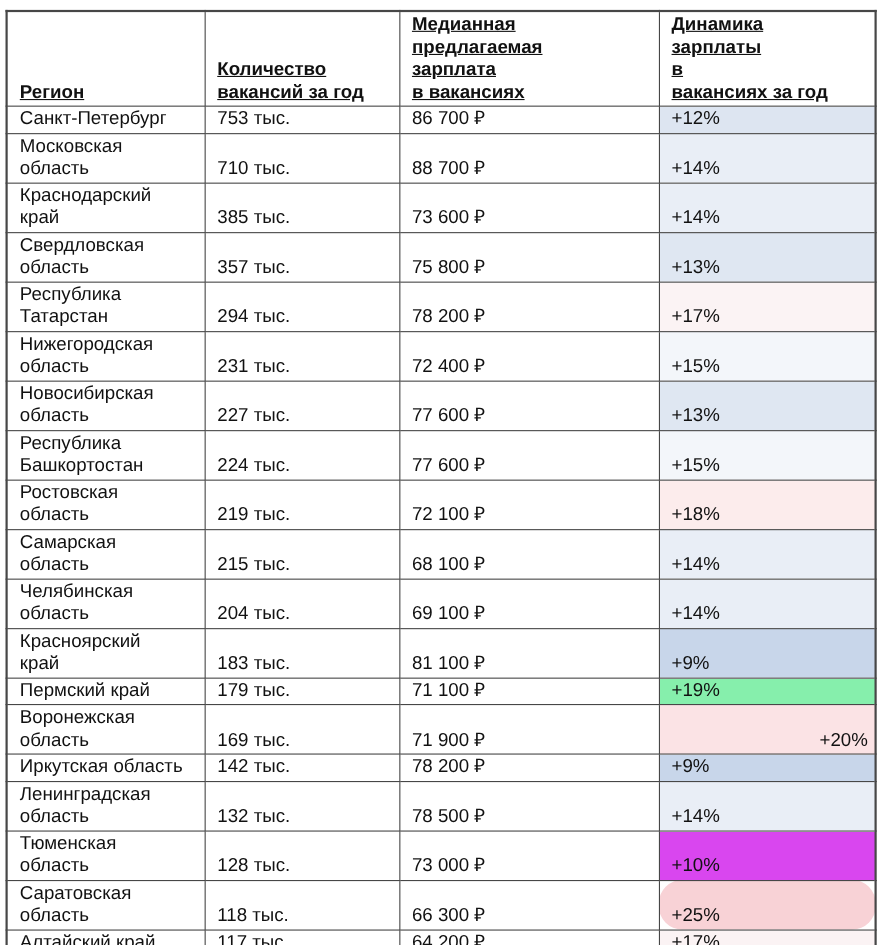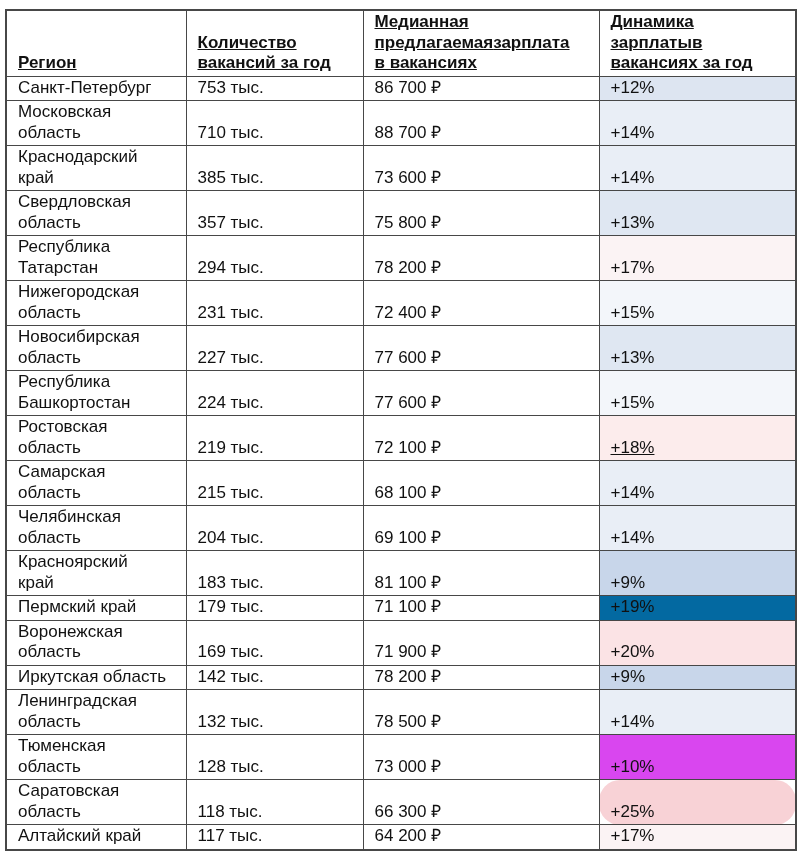--- a/index.html
+++ b/index.html
@@ -33,21 +33,22 @@
     overflow: hidden;
   }
   .salary-table th {
     font-weight: bold;
     background: #ffffff;
     text-decoration: underline;
   }
   .preline { white-space: pre-line; margin-left: 16px; }
   .justify-line {
     display: flex;
-    justify-content: flex-start;
+    justify-content: space-between;
+    flex-direction: column;
   }
   col.c1 { width: 180px; }
   col.c2 { width: 177px; }
   col.c3 { width: 236px; }
   col.c4 { width: 197px; }
 </style>
 </head>
 <body>
 
 <div class="page">
@@ -135,21 +136,21 @@
 Башкортостан</td>
           <td>224 тыс.</td>
           <td>77 600 ₽</td>
           <td style="background: rgb(243, 246, 250);">+15%</td>
         </tr>
         <tr>
           <td class="preline">Ростовская
 область</td>
           <td>219 тыс.</td>
           <td>72 100 ₽</td>
-          <td style="background: rgb(252, 236, 236); text-decoration: underline;">+18%</td>
+          <td style="background: rgb(252, 236, 236);">+18%</td>
         </tr>
         <tr>
           <td class="preline">Самарская
 область</td>
           <td>215 тыс.</td>
           <td>68 100 ₽</td>
           <td style="background: rgb(233, 238, 246);">+14%</td>
         </tr>
         <tr>
           <td class="preline">Челябинская
@@ -162,28 +163,28 @@
           <td class="preline">Красноярский
 край</td>
           <td>183 тыс.</td>
           <td>81 100 ₽</td>
           <td style="background: rgb(200, 214, 234);">+9%</td>
         </tr>
         <tr>
           <td class="preline">Пермский край</td>
           <td>179 тыс.</td>
           <td>71 100 ₽</td>
-          <td style="background: #0369a1;">+19%</td>
+          <td style="background: #86efac;">+19%</td>
         </tr>
         <tr>
           <td class="preline">Воронежская
 область</td>
           <td>169 тыс.</td>
           <td>71 900 ₽</td>
-          <td style="background: rgb(251, 227, 229);">+20%</td>
+          <td style="background: rgb(251, 227, 229); text-align: right;">+20%</td>
         </tr>
         <tr>
           <td class="preline">Иркутская область</td>
           <td>142 тыс.</td>
           <td>78 200 ₽</td>
           <td style="background: rgb(200, 214, 234);">+9%</td>
         </tr>
         <tr>
           <td class="preline">Ленинградская
 область</td>

